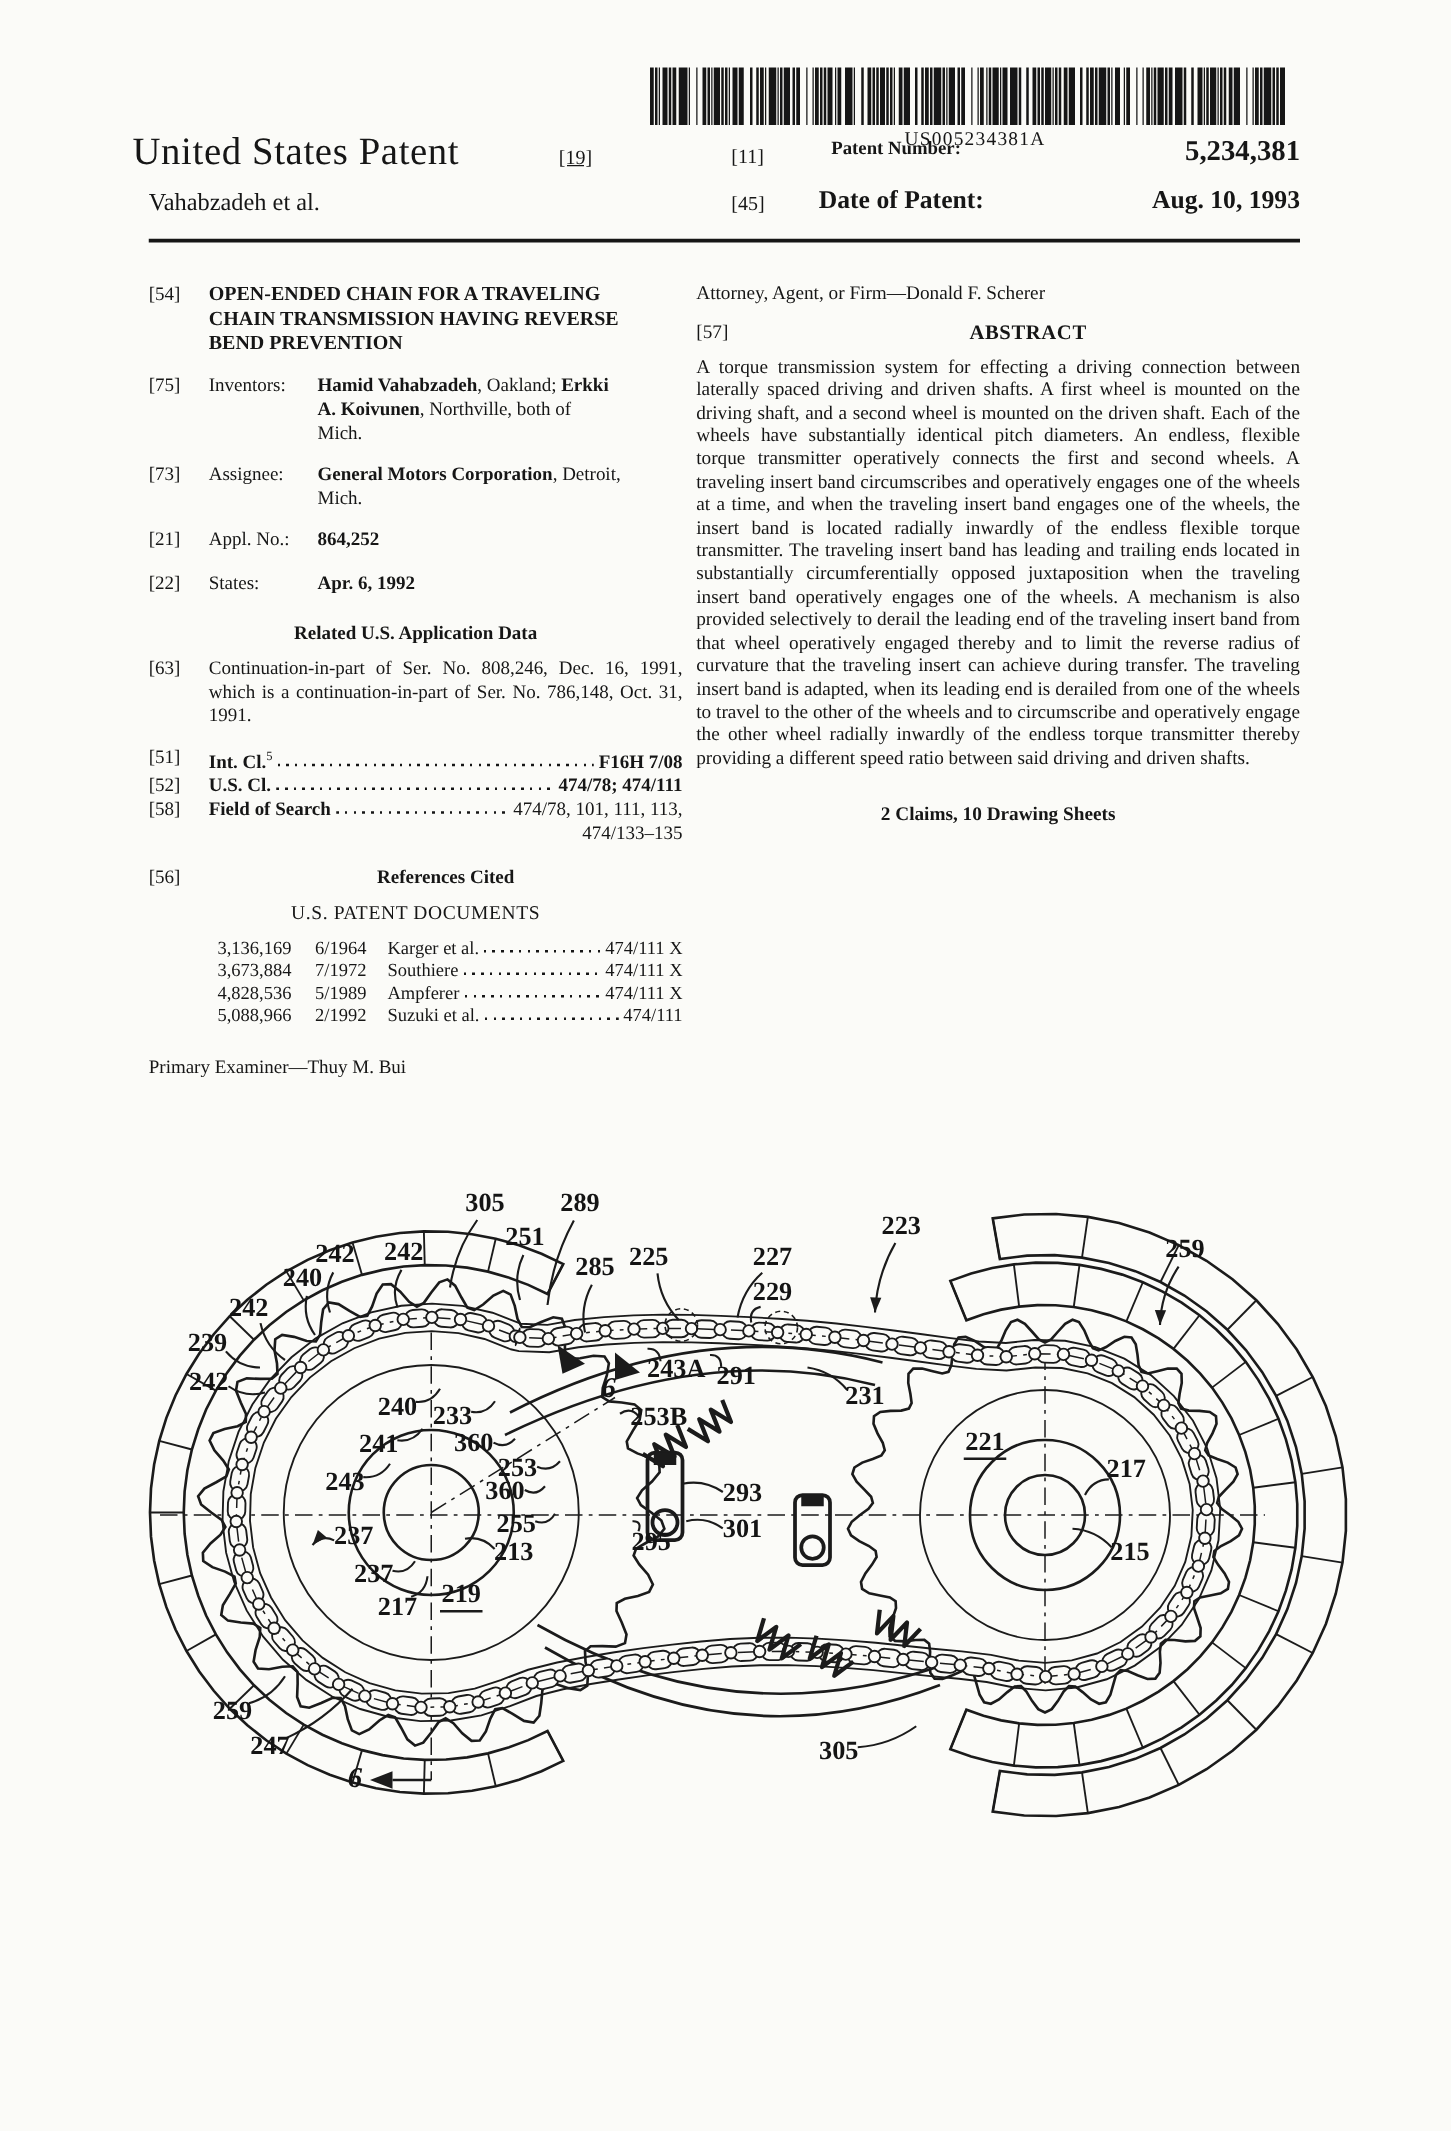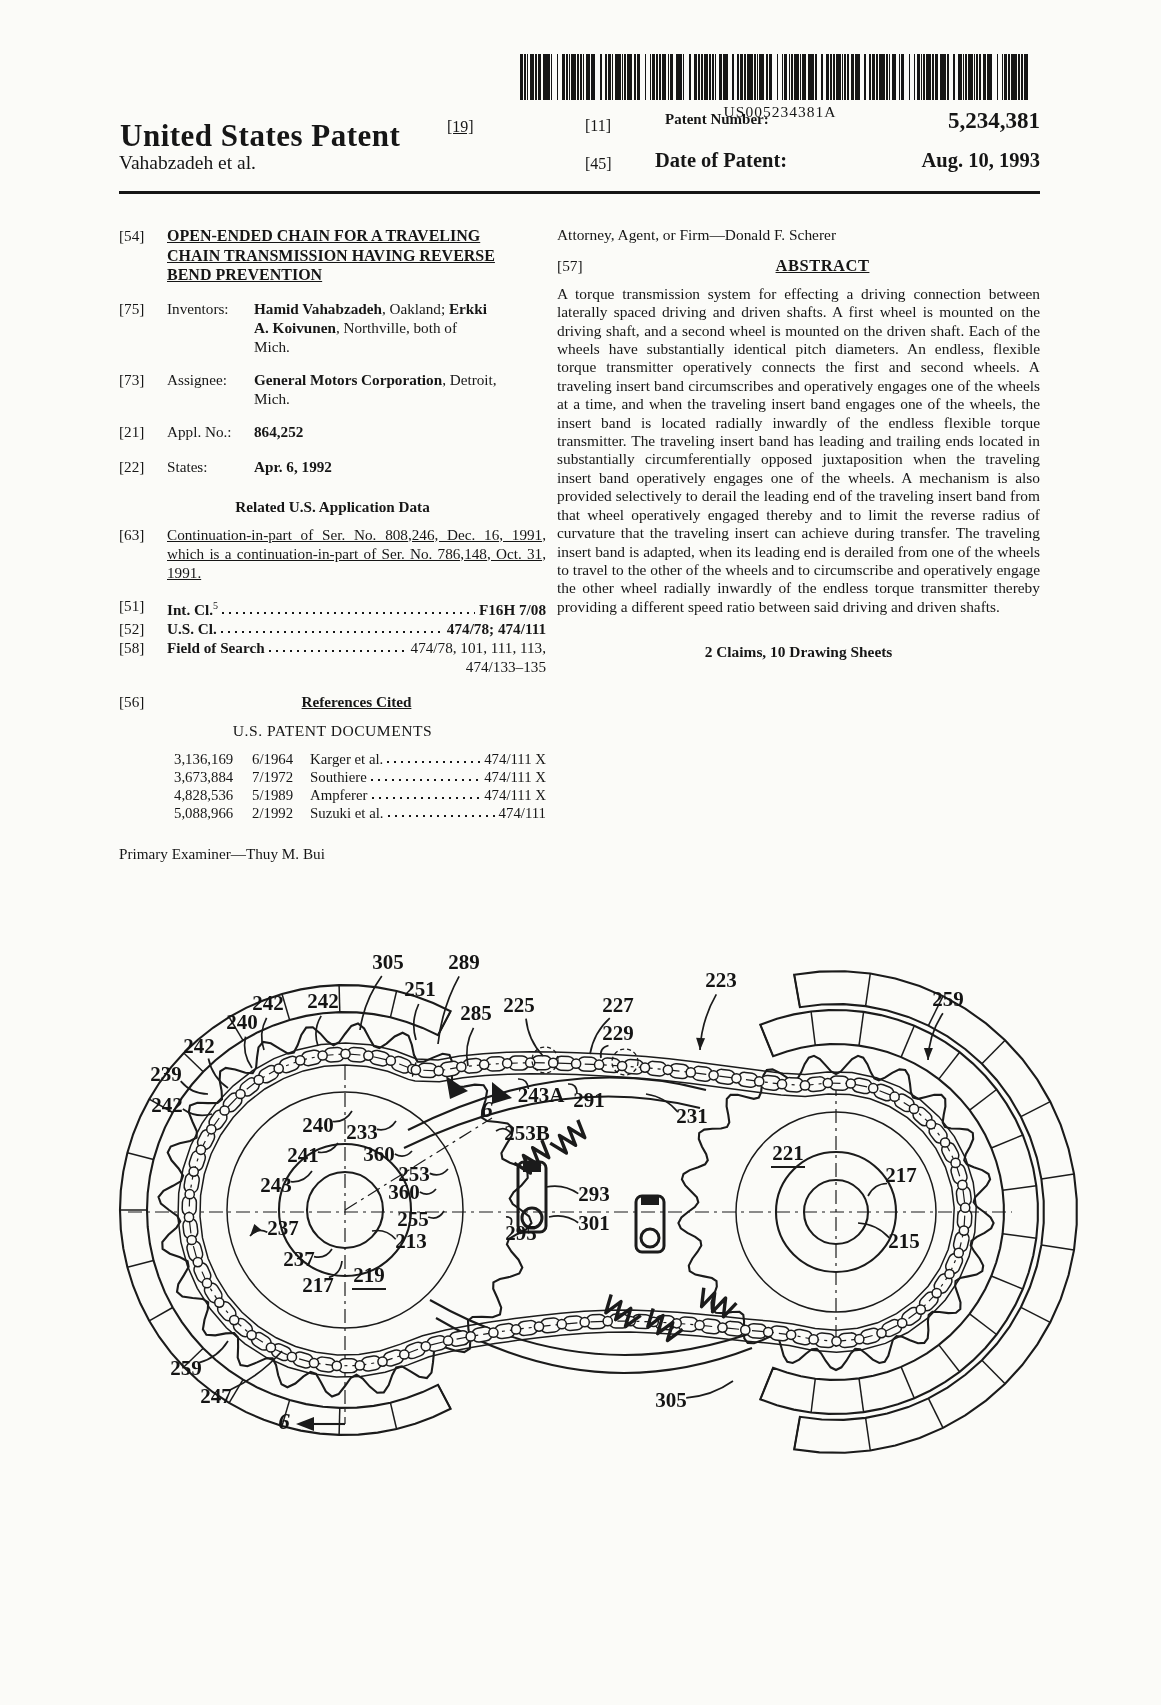--- a/index.html
+++ b/index.html
@@ -7,36 +7,36 @@
         font-family:"Liberation Serif","DejaVu Serif",serif;overflow:hidden;}
   .abs{position:absolute;}
   .b{font-weight:bold;}
   .i{}
   sup{font-size:10px;}
 
   
   #barcode{left:520px;top:54px;width:520px;height:46px;display:flex;align-items:stretch;}
   #barcode span{background:#161616;height:100%;flex:0 0 auto;}
   #barcode-caption{left:520px;top:103px;width:520px;text-align:center;font-size:15.5px;letter-spacing:1px;}
-  #us-title{left:120px;top:103px;font-size:31px;font-weight:bold;letter-spacing:.5px;margin-top:15px;}
+  #us-title{left:106px;top:103px;font-size:31px;font-weight:normal;letter-spacing:.5px;}
   #us-title-tag{left:447px;top:118px;font-size:16px;text-decoration:underline;}
   #party-line{left:119px;top:152px;font-size:19.5px;font-weight:normal;}
   #num-tag{left:585px;top:117px;font-size:16px;}
   #num-label{left:655px;top:111px;font-size:15px;font-weight:bold;margin-left:10px;}
   #num-value{left:800px;top:108px;width:240px;text-align:right;font-size:23px;font-weight:bold;}
   #date-tag{left:585px;top:155px;font-size:16px;}
   #date-label{left:655px;top:149px;font-size:20.5px;font-weight:bold;}
   #date-value{left:800px;top:149px;width:240px;text-align:right;font-size:20.5px;font-weight:bold;}
   #hrule{left:119px;top:191px;width:921px;height:3px;background:#161616;}
 
   
   #leftcol{left:119px;top:226px;width:427px;font-size:15.2px;line-height:19px;}
   #rightcol{left:557px;top:226px;width:483px;font-size:15.4px;line-height:18.4px;}
   .tag{position:absolute;left:0;top:0;}
-  .tagged{position:relative;padding-left:48px;text-decoration:underline;}
+  .tagged{position:relative;padding-left:48px;}
   .field{position:relative;padding-left:135px;min-height:19px;}
   .field .lbl{position:absolute;left:48px;top:0;}
   .cheading{text-align:center;font-weight:bold;}
   .dotrow{position:relative;padding-left:48px;display:flex;align-items:baseline;}
   .leader{flex:1 1 auto;height:11px;margin:0 4px;
           background:repeating-linear-gradient(90deg,#161616 0 2px,transparent 2px 7px);
           background-size:100% 2px;background-position:0 8px;background-repeat:no-repeat;}
   .refrow{position:relative;padding-left:55px;display:flex;align-items:baseline;font-size:14.8px;line-height:18px;}
   .refnum{flex:0 0 78px;}
   .refdate{flex:0 0 58px;}

